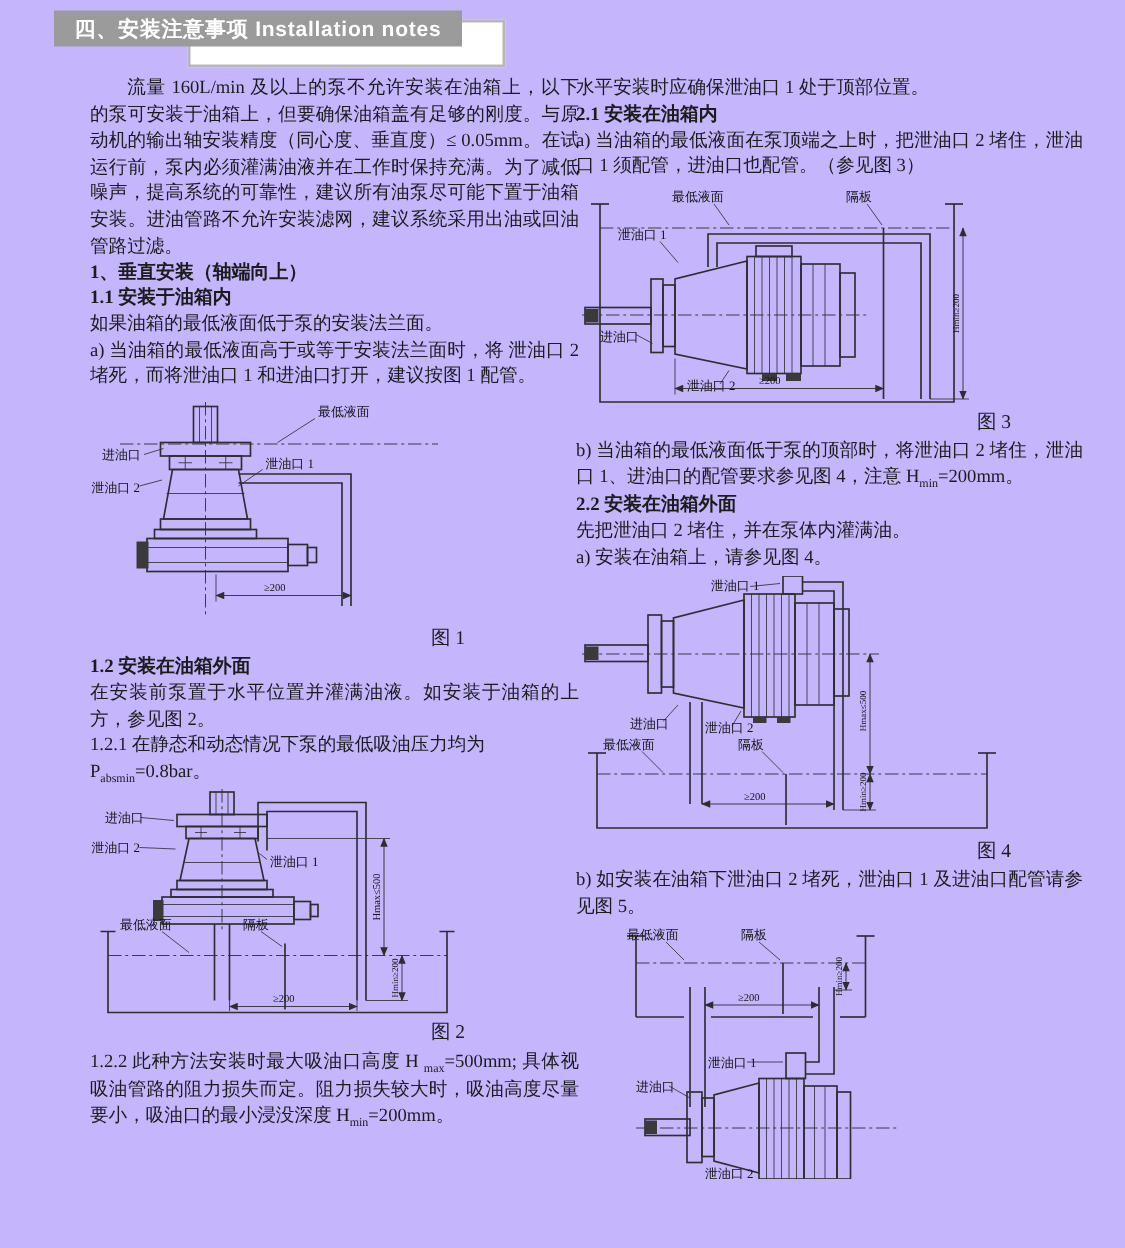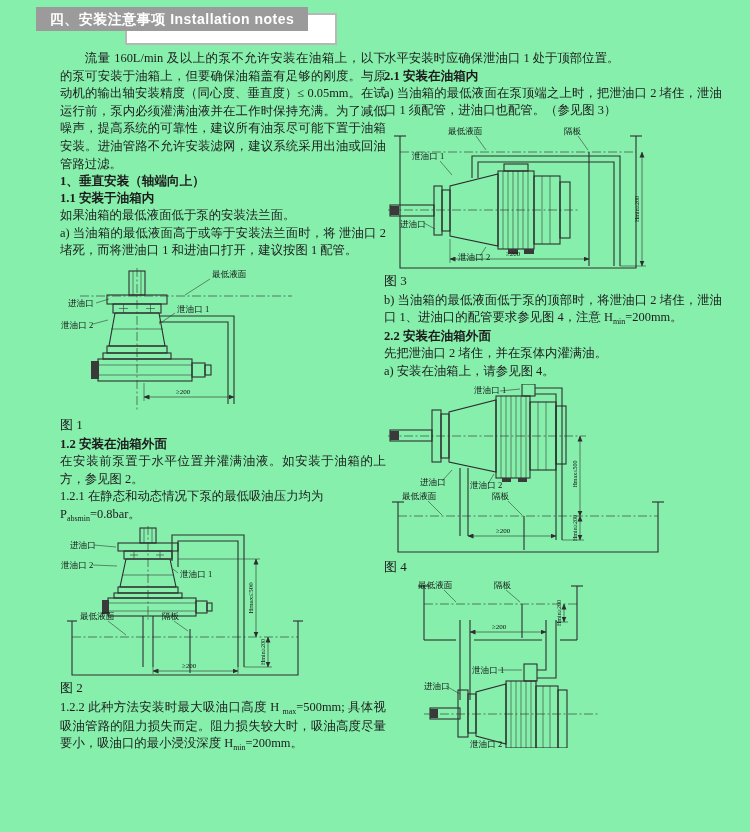--- a/index.html
+++ b/index.html
@@ -1,36 +1,36 @@
 <!DOCTYPE html>
 <html><head>
 <meta charset="utf-8">
 <style>
   html,body{margin:0;padding:0;background:#ffffff;}
-  .page{position:relative;width:750px;height:832px;background:#86efac;overflow:hidden;
+  .page{position:relative;width:750px;height:832px;background:#c4b5fd;overflow:hidden;
         font-family:"Liberation Serif","DejaVu Serif",serif;color:#1c1c1c;}
   
   .hdr-outline{position:absolute;left:125px;top:13px;width:208px;height:28px;border:2px solid #b7b7b7;background:#fff;}
   .hdr-box{position:absolute;left:36px;top:7px;width:272px;height:24px;background:#9b9b9b;color:#fff;
            font-family:"Liberation Sans","DejaVu Sans",sans-serif;font-weight:bold;font-size:14px;
            line-height:24px;text-align:center;letter-spacing:0.5px;}
   
   .col{position:absolute;top:50px;}
   .col-left{left:36px;width:326px;margin-left:24px;}
   .col-right{left:384px;width:338px;}
   p.body{font-size:12.4px;line-height:1.42;text-align:justify;margin:0;}
   p.indent{text-indent:2em;}
   h4.hd{font-size:12.6px;font-weight:bold;margin:0;}
   sub{font-size:8px;}
   .mt2{margin-top:2px;}.mt4{margin-top:4px;}.mt6{margin-top:6px;}.mt8{margin-top:8px;}.mt12{margin-top:12px;}.mt18{margin-top:18px;}
   
   figure.fig{margin:6px 0 2px;width:fit-content;}
   .fig-l{margin-left:60px;}
   .fig-r{margin-left:44px;}
-  figure.fig figcaption{text-align:left;font-size:13px;margin-top:2px;}
+  figure.fig figcaption{text-align:right;font-size:13px;margin-top:2px;}
   svg{display:block;}
   .ln{stroke:#2e2e2e;fill:none;stroke-width:1.1;}
   .tn{stroke:#2e2e2e;fill:none;stroke-width:0.55;}
   .cl{stroke:#2e2e2e;fill:none;stroke-width:0.6;stroke-dasharray:9 2.5 2 2.5;}
   .dm{stroke:#2e2e2e;fill:none;stroke-width:0.6;}
   .dk{fill:#3a3a3a;stroke:none;}
   text.lbl{font-size:8.6px;fill:#141414;font-family:"Liberation Serif","DejaVu Serif",serif;}
   text.dt{font-size:7px;fill:#141414;font-family:"Liberation Serif","DejaVu Serif",serif;}
   text.dts{font-size:6px;fill:#141414;font-family:"Liberation Serif","DejaVu Serif",serif;}
 </style>
@@ -258,20 +258,21 @@
         <text class="dts" transform="rotate(-90 193 90)" x="193" y="90" text-anchor="middle">Hmax≤500</text>
         <line class="tn" x1="178" y1="156" x2="200" y2="156"></line>
         <line class="dm" x1="196" y1="132" x2="196" y2="156" marker-start="url(#mS)" marker-end="url(#mE)"></line>
         <text class="dts" transform="rotate(-90 193 144)" x="193" y="144" text-anchor="middle">Hmin≥200</text>
         <line class="dm" x1="84" y1="152" x2="172" y2="152" marker-start="url(#mS)" marker-end="url(#mE)"></line>
         <text class="dt" x="112" y="149">≥200</text>
       </svg>
       <figcaption>图 4</figcaption>
     </figure>
 
+    <p class="body mt4"><span>b) 如安装在油箱下泄油口 2 堵死，泄油口 1 及进油口配管请参见图 5。</span></p>
 
     <figure class="fig fig-r" style="margin-top:2px">
       <svg width="300" height="170" viewBox="0 0 300 170">
         <line class="ln" x1="40" y1="8" x2="40" y2="62"></line>
         <line class="ln" x1="193" y1="8" x2="193" y2="62"></line>
         <line class="ln" x1="34" y1="8" x2="46" y2="8"></line>
         <line class="ln" x1="187" y1="8" x2="199" y2="8"></line>
         <line class="ln" x1="40" y1="62" x2="72" y2="62"></line>
         <line class="ln" x1="90" y1="62" x2="158" y2="62"></line>
         <line class="ln" x1="176" y1="62" x2="193" y2="62"></line>

